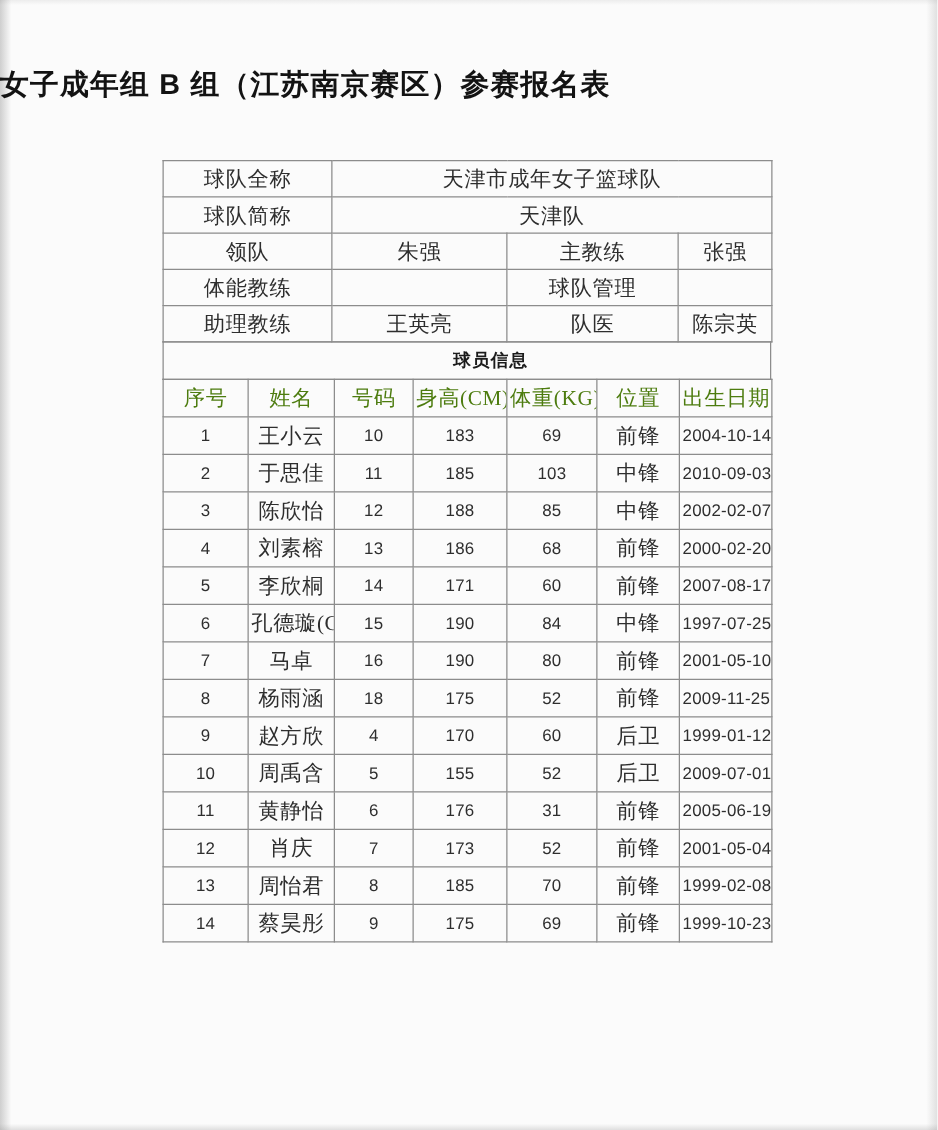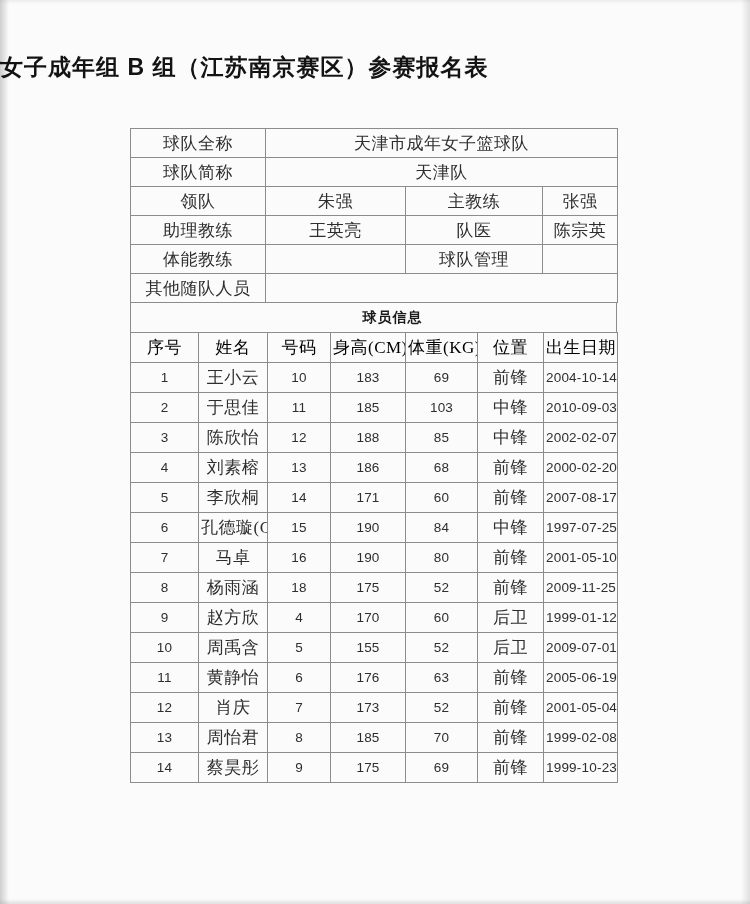--- a/index.html
+++ b/index.html
@@ -37,21 +37,21 @@
     padding:0 2px;height:28px;color:#2e2e2e;
     overflow:hidden;white-space:nowrap;
   }
   .cn{font-family:"Liberation Serif","DejaVu Serif",serif;font-size:17px;letter-spacing:.5px;}
   .num{font-family:"Liberation Sans","DejaVu Sans",sans-serif;font-size:13.5px;letter-spacing:.2px;}
   .banner td{
     font-family:Liberation Sans, sans-serif;
     font-weight:700;font-size:14px;height:29px;color:#1b1b1b;letter-spacing:1px;padding-left:40px;
   }
   .players td{height:29px;}
-  .hdr{color:#000000;}
+  .hdr{color:#4d7c0f;}
 
   .watermark{
     position:absolute;right:9px;bottom:5px;
     display:flex;align-items:flex-end;gap:4px;
     color:rgba(255,255,255,.96);
     text-shadow:0 0 2px rgba(150,150,150,.45);
     font-size:21px;font-weight:700;letter-spacing:1px;
     font-family:"Liberation Sans","DejaVu Sans",sans-serif;
     user-select:none;
   }
@@ -87,34 +87,30 @@
           <td class="cn">球队简称</td>
           <td class="cn" colspan="3">天津队</td>
         </tr>
         <tr>
           <td class="cn">领队</td>
           <td class="cn">朱强</td>
           <td class="cn">主教练</td>
           <td class="cn">张强</td>
         </tr>
         <tr>
+          <td class="cn">体能教练</td>
+          <td class="cn"></td>
+          <td class="cn">球队管理</td>
+          <td class="cn"></td>
+        </tr>
+        <tr>
           <td class="cn">助理教练</td>
           <td class="cn">王英亮</td>
           <td class="cn">队医</td>
           <td class="cn">陈宗英</td>
-        </tr>
-        <tr>
-          <td class="cn">体能教练</td>
-          <td class="cn"></td>
-          <td class="cn">球队管理</td>
-          <td class="cn"></td>
-        </tr>
-        <tr>
-          <td class="cn">其他随队人员</td>
-          <td class="cn" colspan="3"></td>
         </tr>
       </tbody>
     </table>
 
     <table class="banner stack-up">
       <tbody>
         <tr>
           <td>球员信息</td>
         </tr>
       </tbody>
@@ -241,21 +237,21 @@
             <td class="num">52</td>
             <td class="cn">后卫</td>
             <td class="num">2009-07-01</td>
           </tr>
 
           <tr>
             <td class="num">11</td>
             <td class="cn">黄静怡</td>
             <td class="num">6</td>
             <td class="num">176</td>
-            <td class="num">63</td>
+            <td class="num">31</td>
             <td class="cn">前锋</td>
             <td class="num">2005-06-19</td>
           </tr>
 
           <tr>
             <td class="num">12</td>
             <td class="cn">肖庆</td>
             <td class="num">7</td>
             <td class="num">173</td>
             <td class="num">52</td>

